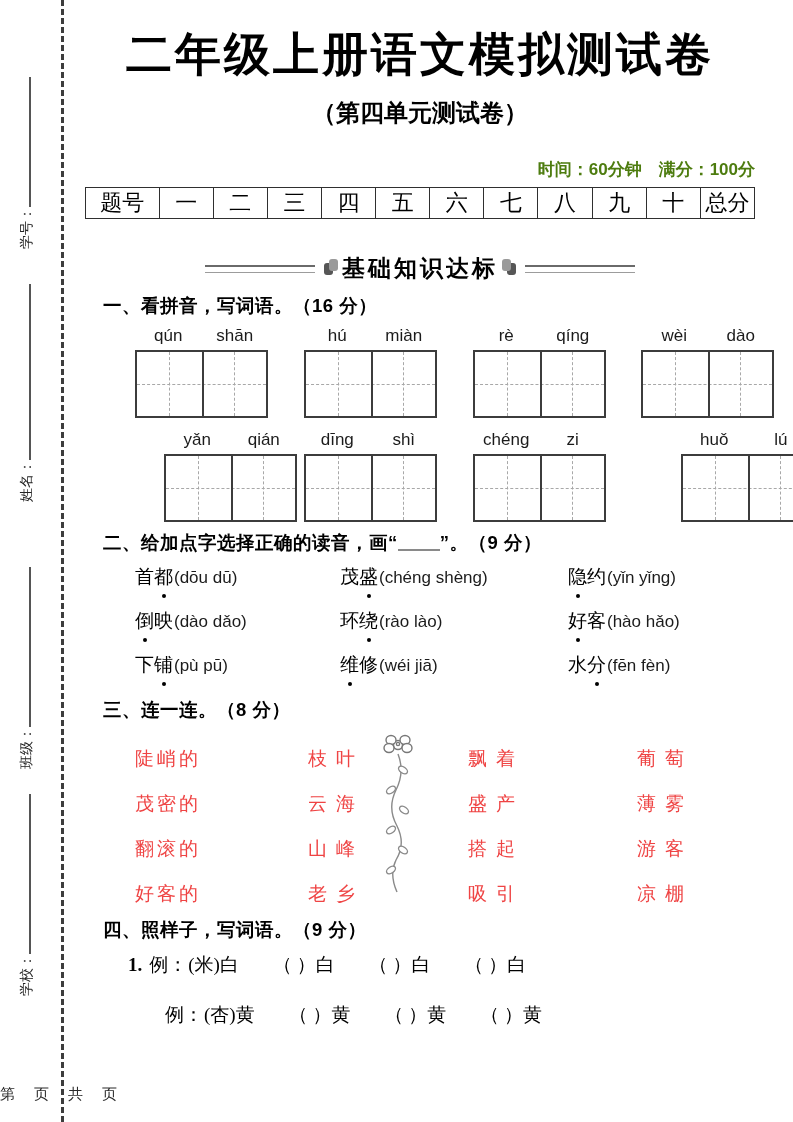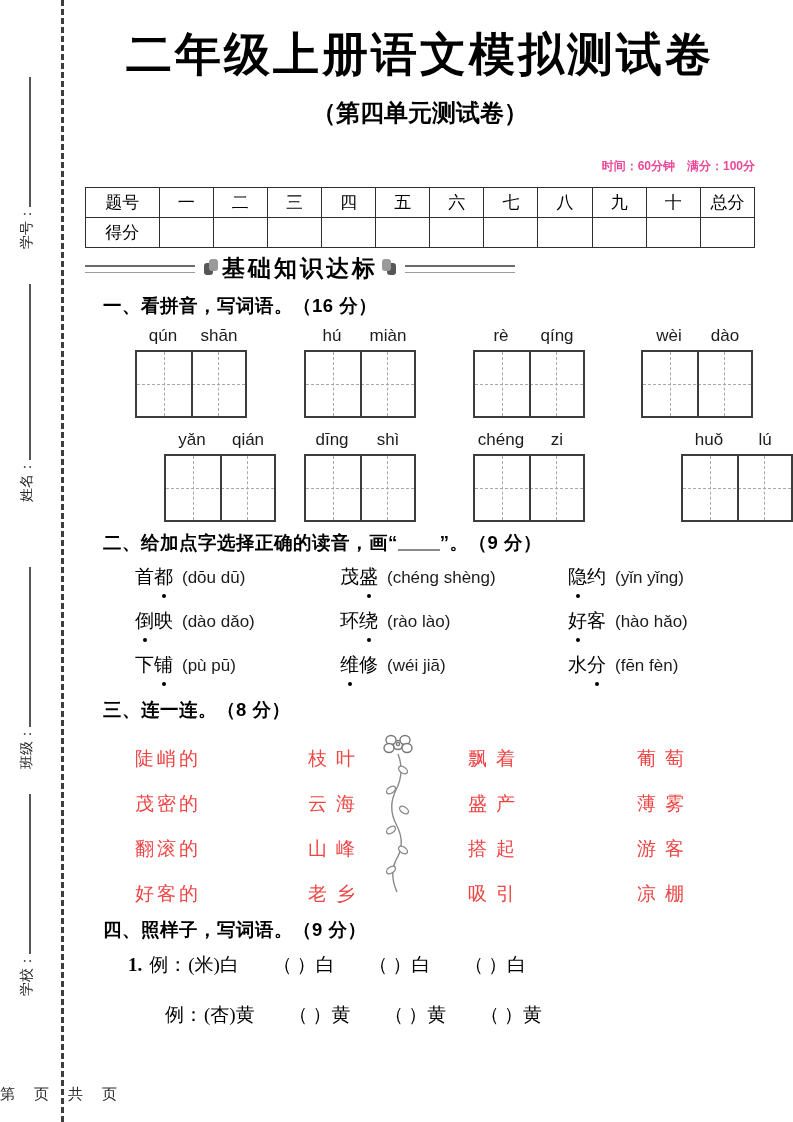--- a/index.html
+++ b/index.html
@@ -20,63 +20,63 @@
   .mf1{top:249px;width:172px;}
   .mf2{top:502px;width:218px;}
   .mf3{top:769px;width:202px;}
   .mf4{top:996px;width:202px;}
 
   
   .paper-title{position:absolute;left:85px;width:670px;top:24px;text-align:center;
     font-size:46px;font-weight:bold;letter-spacing:3px;color:#000;}
   .paper-subtitle{position:absolute;left:85px;width:670px;top:97px;text-align:center;
     font-size:24px;font-weight:bold;color:#000;}
-  .exam-meta{position:absolute;right:38px;top:158px;font-size:12px;font-weight:600;color:#ec4899;}
+  .exam-meta{position:absolute;right:38px;top:158px;font-size:17px;font-weight:600;color:#4d7c0f;}
 
   
   .score-table{position:absolute;left:85px;top:187px;width:670px;border-collapse:collapse;table-layout:fixed;}
   .score-table td{border:1.5px solid #2f2f2f;height:29px;text-align:center;
-    font-family:"Liberation Serif","DejaVu Serif",serif;font-size:17px;color:#000;padding:0;}
+    font-family:"Liberation Serif","DejaVu Serif",serif;font-size:22px;color:#000;padding:0;}
   .score-table col.first{width:11%;}
 
   
   .section-banner{position:absolute;left:85px;top:253px;width:670px;display:flex;
-    justify-content:flex-start;align-items:center;}
+    justify-content:center;align-items:center;}
   .orn-line{width:110px;height:5px;border-top:2px solid #6a6a6a;border-bottom:1px solid #9c9c9c;}
   .orn-sq{width:9px;height:12px;background:#565656;border-radius:3px;position:relative;margin:0 9px;z-index:0;}
   .orn-sq::before{content:"";position:absolute;width:9px;height:12px;background:#9a9a9a;border-radius:3px;top:-4px;z-index:-1;}
   .orn-sq.l::before{left:5px;}
   .orn-sq.r::before{left:-5px;}
   .section-title{font-size:23px;font-weight:bold;letter-spacing:3px;color:#000;}
 
   
   .q-title{position:absolute;left:103px;font-size:18.5px;font-weight:bold;color:#000;letter-spacing:0.5px;text-align:right;}
   .inline-blank{display:inline-block;width:42px;border-bottom:2px solid #8a8a8a;height:14px;vertical-align:-2px;}
 
   
-  .pygroup{position:absolute;width:112px;}
+  .pygroup{position:absolute;width:133px;}
   .pyrow{display:flex;height:24px;font-size:17px;color:#1b1b1b;}
   .pyrow span{flex:1;text-align:center;}
   .wgrid{height:64px;border:2px solid #3c3c3c;position:relative;background:#fff;}
   .wgrid i{position:absolute;display:block;}
   .wgrid .dh{left:0;right:0;top:50%;border-top:1.5px dashed #a8a8a8;}
   .wgrid .dvl{left:25%;top:0;bottom:0;border-left:1.5px dashed #a8a8a8;}
   .wgrid .dvr{left:75%;top:0;bottom:0;border-left:1.5px dashed #a8a8a8;}
   .wgrid .mid{left:50%;top:0;bottom:0;border-left:2px solid #3c3c3c;}
 
   
   .q2row{position:absolute;left:135px;width:622px;display:flex;align-items:baseline;}
   .q2cell{display:flex;align-items:baseline;}
   .q2c1{width:205px;}
   .q2c2{width:228px;}
   .q2c3{flex:1;}
   .zi{position:relative;font-family:"Liberation Serif","DejaVu Serif",serif;font-size:19px;color:#000;}
   .zi.dotted::after{content:"";position:absolute;left:50%;margin-left:-2px;bottom:-8px;
     width:4.5px;height:4.5px;border-radius:50%;background:#000;}
-  .pyopt{font-size:17px;color:#1b1b1b;margin-left:9px;}
+  .pyopt{font-size:17px;color:#1b1b1b;margin-left:1px;}
 
   
   .q3col{position:absolute;top:736px;font-family:"Liberation Serif","DejaVu Serif",serif;
     font-size:19px;color:#ef4444;}
   .q3col div{height:45px;line-height:45px;}
   .ls3{letter-spacing:3px;}
   .ls8{letter-spacing:9px;}
   .flower{position:absolute;left:381px;top:732px;}
 
   
@@ -139,34 +139,20 @@
     <td>二</td>
     <td>三</td>
     <td>四</td>
     <td>五</td>
     <td>六</td>
     <td>七</td>
     <td>八</td>
     <td>九</td>
     <td>十</td>
     <td>总分</td>
-  </tr>
-  <tr>
-    <td>得分</td>
-    <td></td>
-    <td></td>
-    <td></td>
-    <td></td>
-    <td></td>
-    <td></td>
-    <td></td>
-    <td></td>
-    <td></td>
-    <td></td>
-    <td></td>
   </tr>
 </tbody>
   </table>
 
 <div class="section-banner">
   <span class="orn-line"></span>
   <span class="orn-sq l"></span>
   <span class="section-title">基础知识达标</span>
   <span class="orn-sq r"></span>
   <span class="orn-line"></span>

